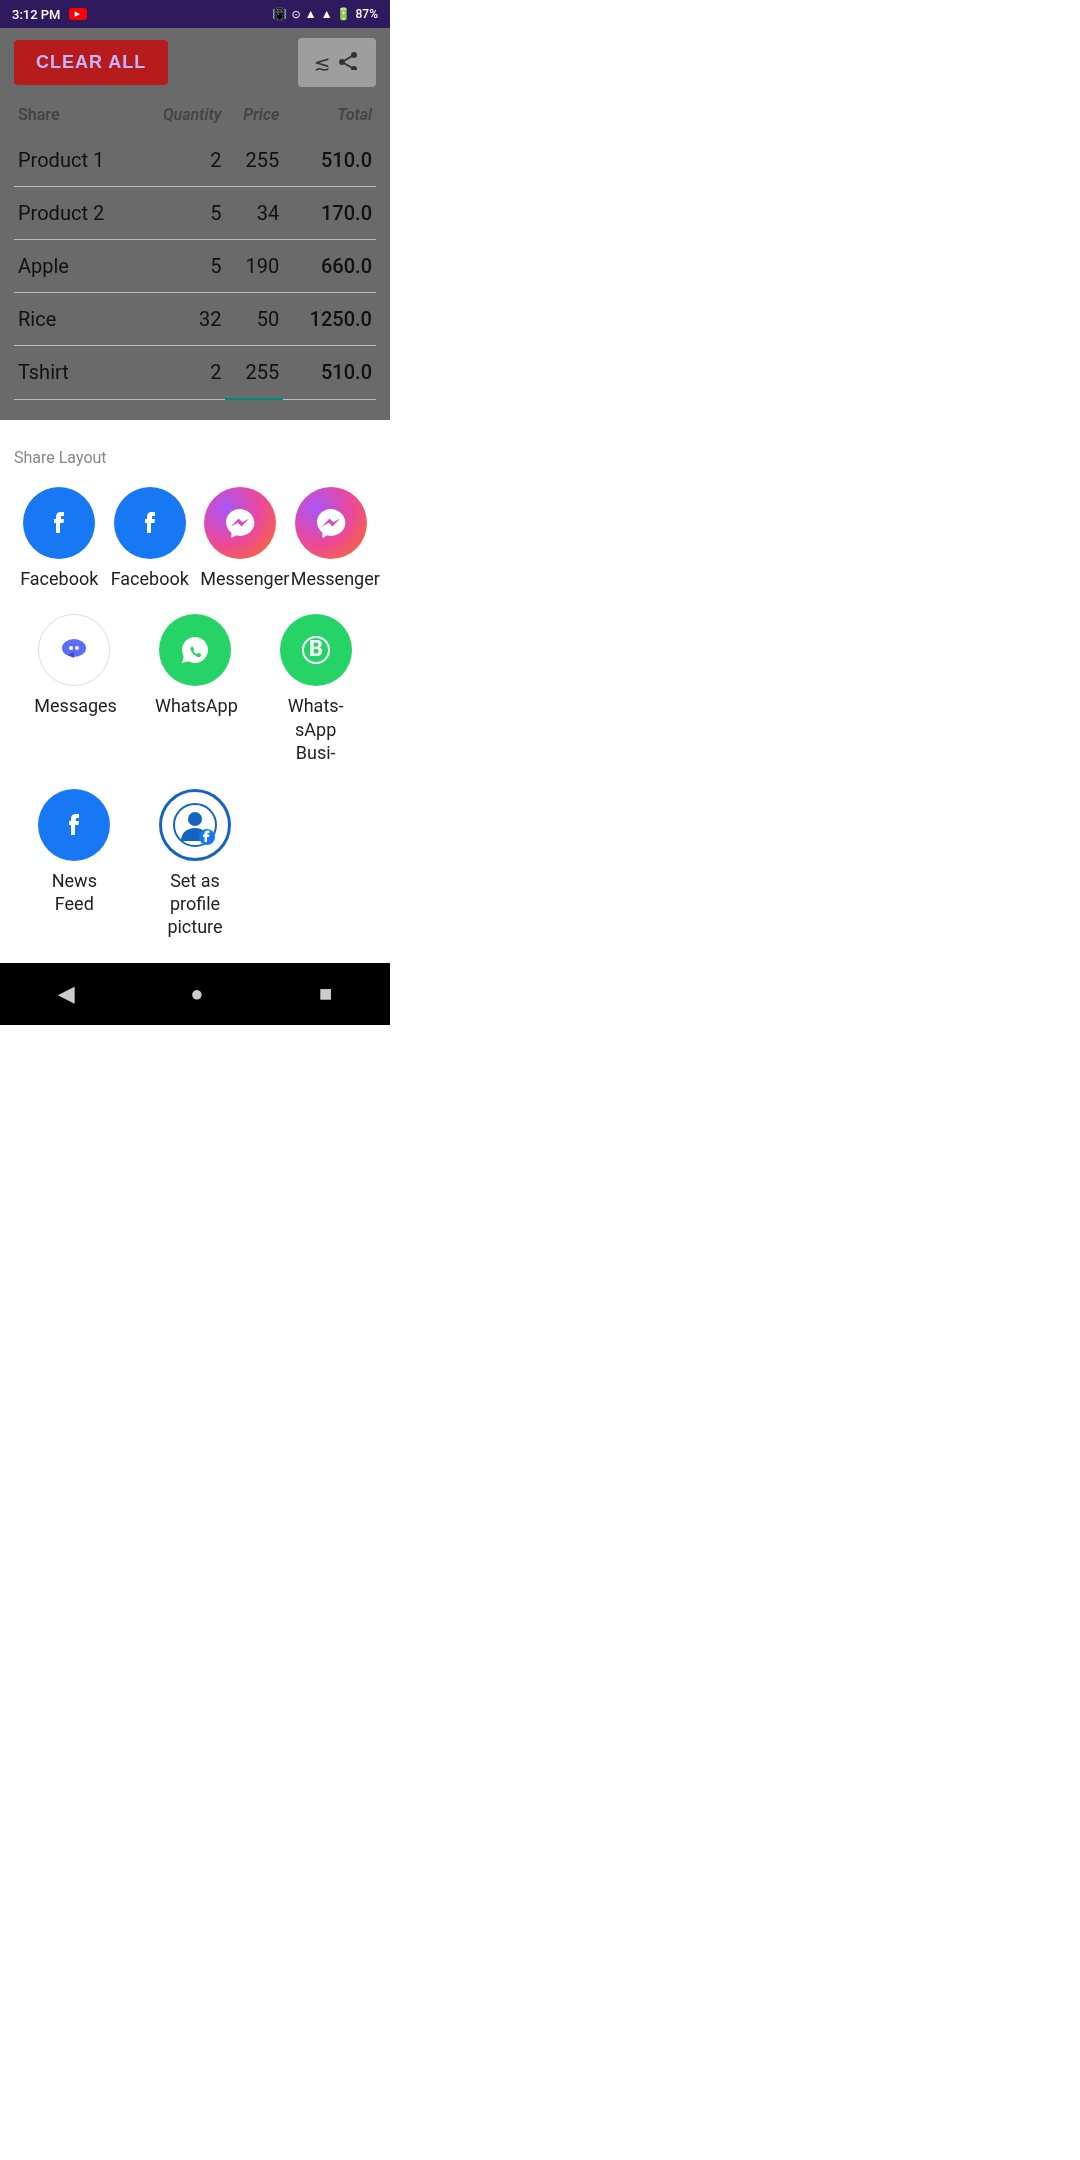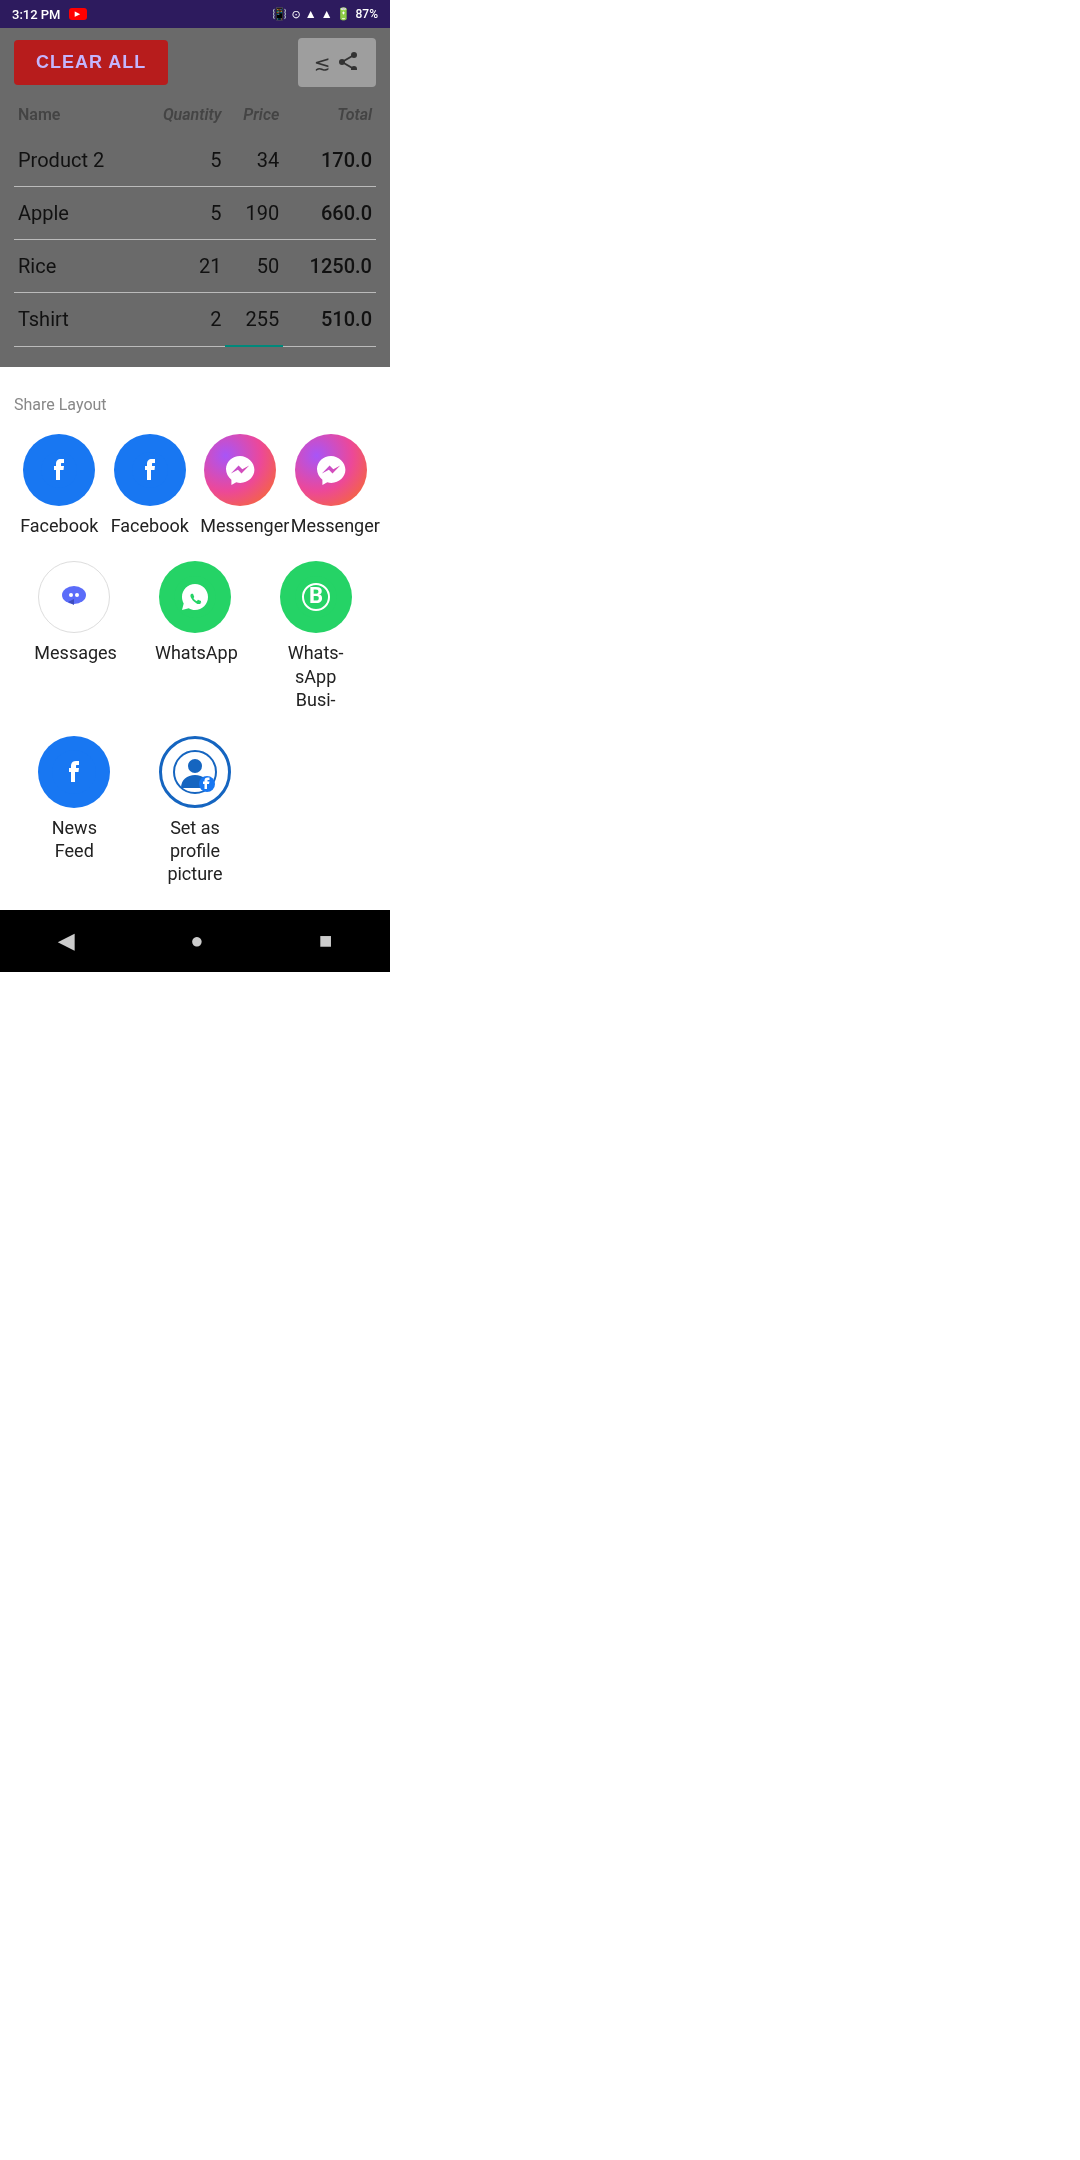--- a/index.html
+++ b/index.html
@@ -233,42 +233,48 @@
           <line x1="6" y1="12" x2="18" y2="5" stroke="#333" stroke-width="2"></line>
           <line x1="6" y1="12" x2="18" y2="19" stroke="#333" stroke-width="2"></line>
         </svg>
       </span>
     </button>
   </div>
 
   <table class="product-table">
     <thead>
       <tr>
-        <th>Name</th>
+        <th>Share</th>
         <th>Quantity</th>
         <th>Price</th>
         <th>Total</th>
       </tr>
     </thead>
     <tbody id="table-body">
+    <tr>
+      <td style="border-bottom: 1px solid #bbb;">Product 1</td>
+      <td style="border-bottom: 1px solid #bbb;">2</td>
+      <td style="border-bottom: 1px solid #bbb;">255</td>
+      <td class="total-col" style="border-bottom: 1px solid #bbb;">510.0</td>
+    </tr>
         <tr>
       <td style="border-bottom: 1px solid #bbb;">Product 2</td>
       <td style="border-bottom: 1px solid #bbb;">5</td>
       <td style="border-bottom: 1px solid #bbb;">34</td>
       <td class="total-col" style="border-bottom: 1px solid #bbb;">170.0</td>
     </tr>
         <tr>
       <td style="border-bottom: 1px solid #bbb;">Apple</td>
       <td style="border-bottom: 1px solid #bbb;">5</td>
       <td style="border-bottom: 1px solid #bbb;">190</td>
       <td class="total-col" style="border-bottom: 1px solid #bbb;">660.0</td>
     </tr>
         <tr>
       <td style="border-bottom: 1px solid #bbb;">Rice</td>
-      <td style="border-bottom: 1px solid #bbb;">21</td>
+      <td style="border-bottom: 1px solid #bbb;">32</td>
       <td style="border-bottom: 1px solid #bbb;">50</td>
       <td class="total-col" style="border-bottom: 1px solid #bbb;">1250.0</td>
     </tr>
         <tr>
       <td style="border-bottom: 1px solid #bbb;">Tshirt</td>
       <td style="border-bottom: 1px solid #bbb;">2</td>
       <td style="border-bottom: 2px solid #00897b;">255</td>
       <td class="total-col" style="border-bottom: 1px solid #bbb;">510.0</td>
     </tr>
       </tbody>

